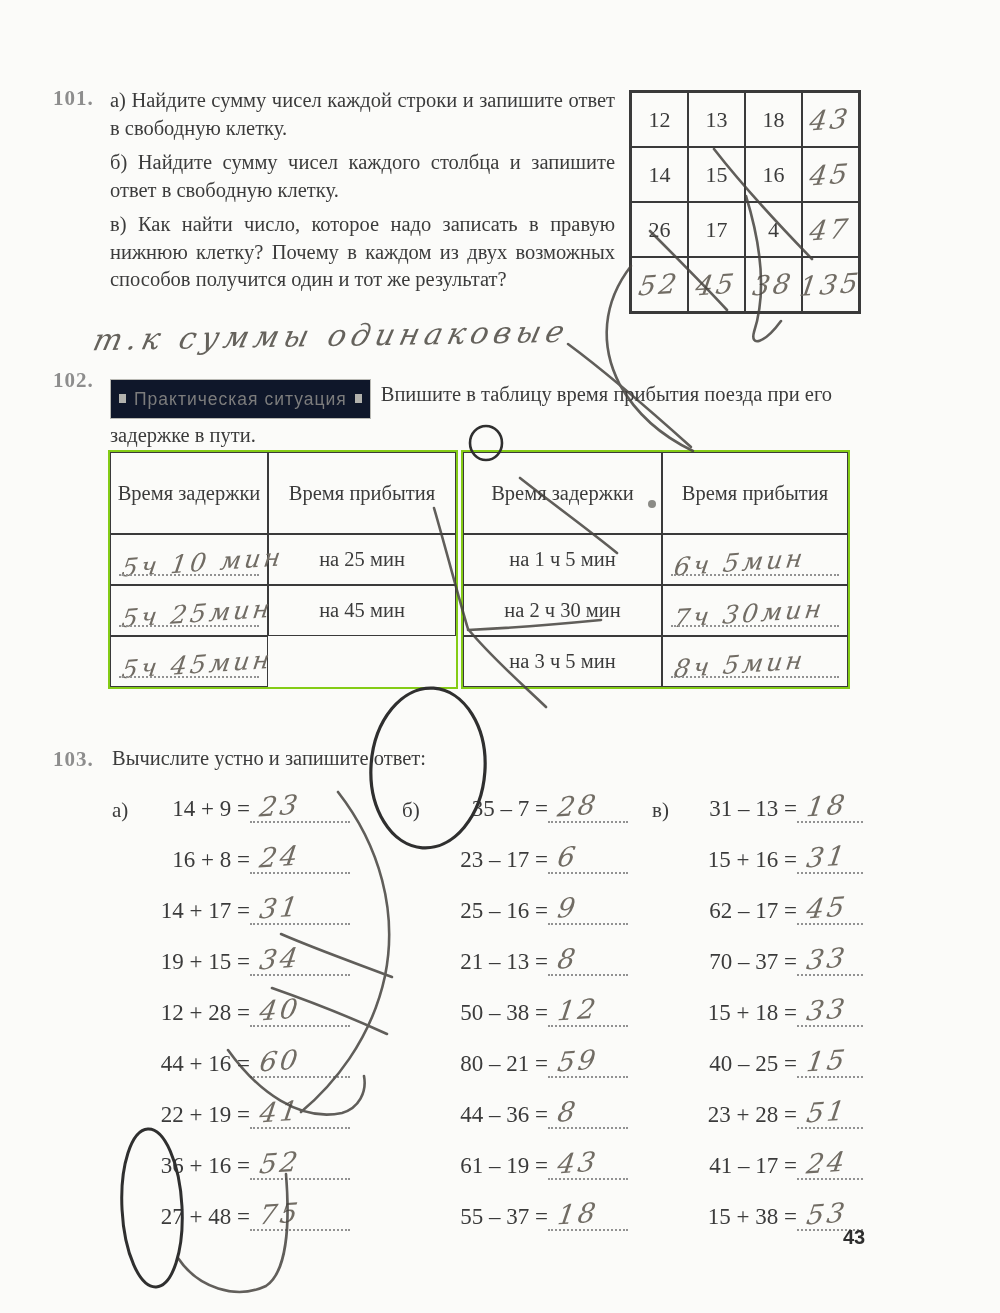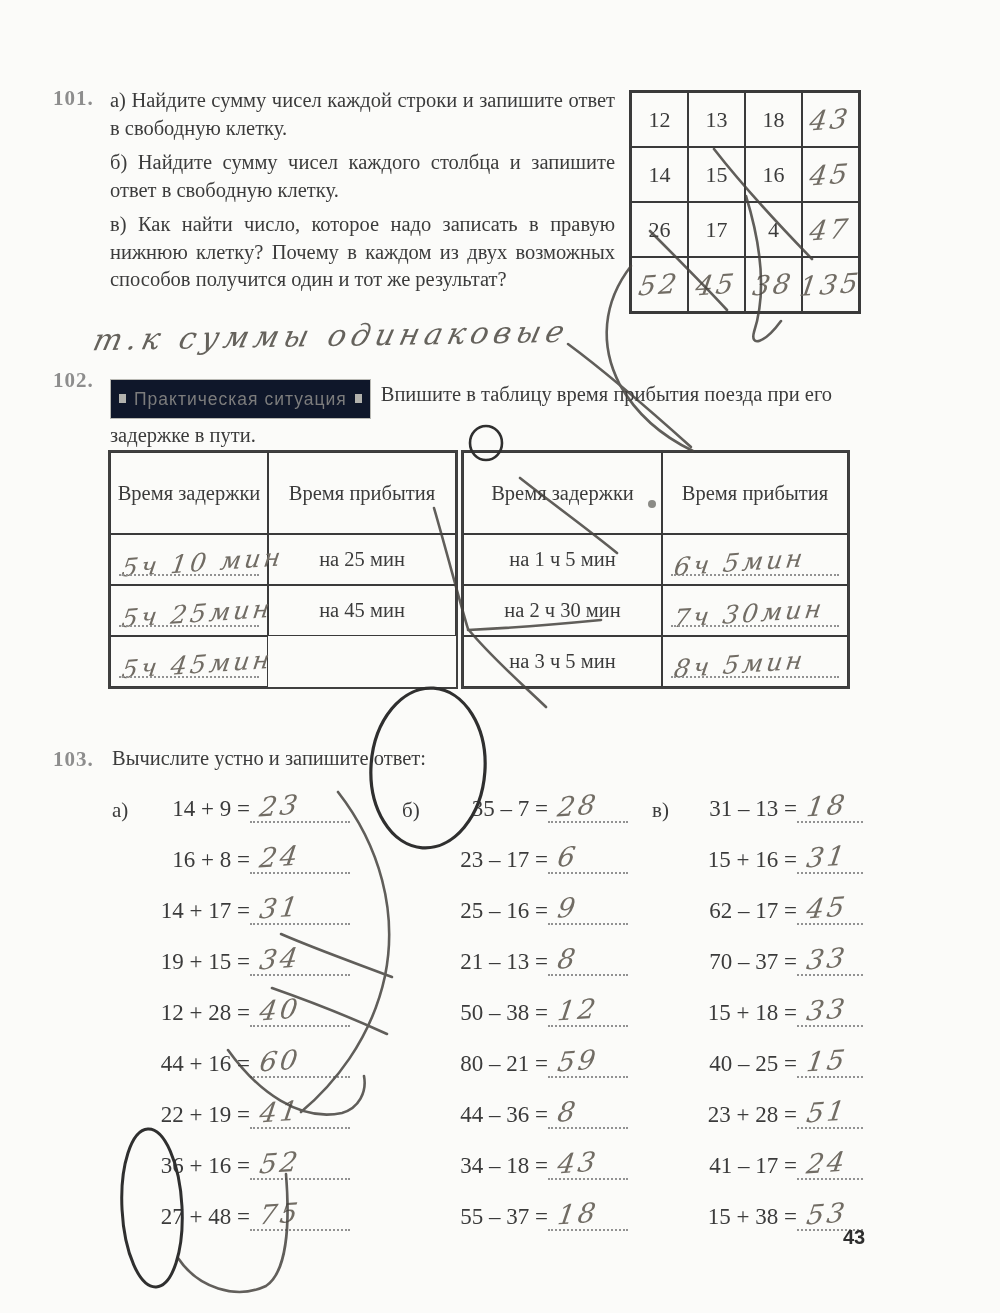--- a/index.html
+++ b/index.html
@@ -40,21 +40,21 @@
   .badge{
     display:inline-flex; align-items:center; gap:8px;
     border:1px solid #b9b9b4; padding:3px 8px; margin-right:10px;
     font-family:"Liberation Sans", sans-serif; font-size:17.5px; color:var(--badge);
     letter-spacing:1px; vertical-align:-2px; background:#0f172a;
   }
   .badge-sq{width:7px; height:9px; background:#b2b2ad; display:inline-block;}
   .intro{width:752px; font-size:20.5px; line-height:32px; text-align:left;}
   
   .t102{display:flex; gap:3px;}
-  .t102 .half{border:2px solid #404040; display:grid;}
+  .t102 .half{border:2px solid #84cc16; display:grid;}
   .t102 .half.left{grid-template-columns:158px 188px;}
   .t102 .half.right{grid-template-columns:199px 186px;}
   .t102 .hcell,.t102 .dcell,.t102 .acell{
     border:1px solid #3a3a3a; display:flex; align-items:center; justify-content:center;
   }
   .t102 .hcell{height:80px; text-align:center; font-size:20.5px; line-height:26px;}
   .t102 .dcell,.t102 .acell{height:49px; font-size:20.5px;}
   .t102 .acell{position:relative;}
   .t102 .acell::after{
     content:""; position:absolute; left:8px; right:8px; bottom:8px;
@@ -291,21 +291,21 @@
       </div>
     <div class="eq">
         <span class="lbl"></span>
         <span class="expr">44 – 36 =</span>
         <span class="slot">
           <span class="hw">8</span>
         </span>
       </div>
     <div class="eq">
         <span class="lbl"></span>
-        <span class="expr">34 – 18 =</span>
+        <span class="expr">61 – 19 =</span>
         <span class="slot">
           <span class="hw">43</span>
         </span>
       </div>
     <div class="eq">
         <span class="lbl"></span>
         <span class="expr">55 – 37 =</span>
         <span class="slot">
           <span class="hw">18</span>
         </span>

